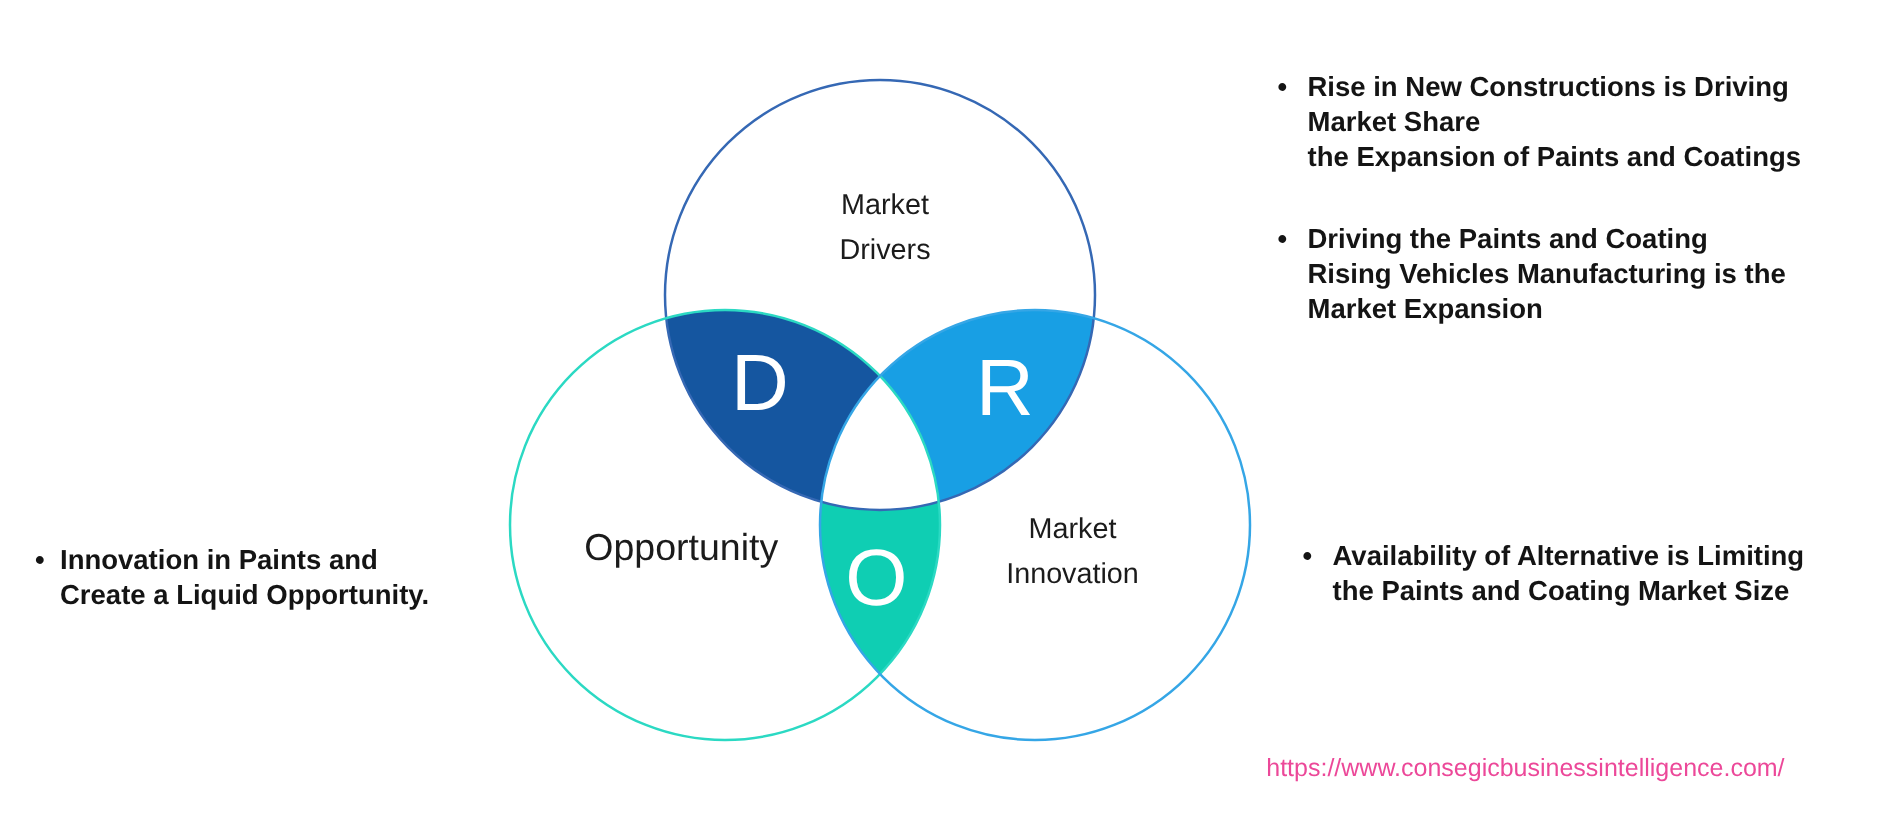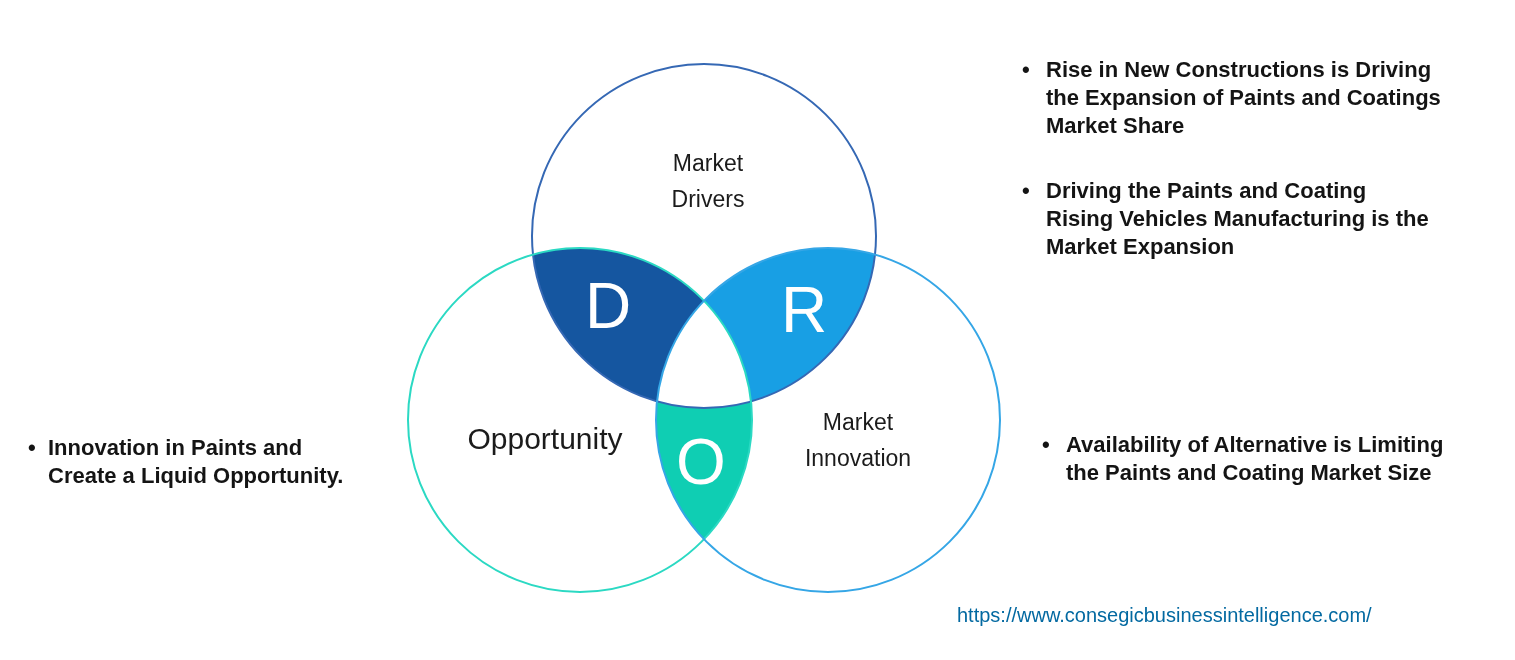--- a/index.html
+++ b/index.html
@@ -43,23 +43,23 @@
     font-size: 22px;
     font-weight: 600;
     line-height: 28px;
   }
   .bullet-item { position: relative; padding-left: 24px; }
   .bullet-item + .bullet-item { margin-top: 37px; }
   .note-left .bullet-item { padding-left: 20px; }
   .bullet-dot { position: absolute; left: 0; top: 0; }
   .source-url {
     position: absolute;
-    left: 957px;
+    left: 1013px;
     top: 604px;
-    color: #0369a1;
+    color: #ec4899;
     font-size: 20px;
     font-weight: 400;
     white-space: nowrap;
   }
 </style>
 </head>
 <body>
 
 <div class="stage">
 
@@ -109,22 +109,22 @@
   </div>
   <div class="venn-label" style="left:858px; top:404px;">
     <div>Market</div>
     <div>Innovation</div>
   </div>
 
   <div class="note-block" style="left:1022px; top:56px; width:440px;">
     <div class="bullet-item">
       <span class="bullet-dot">•</span>
       <div>Rise in New Constructions is Driving</div>
+      <div>Market Share</div>
       <div>the Expansion of Paints and Coatings</div>
-      <div>Market Share</div>
     </div>
     <div class="bullet-item">
       <span class="bullet-dot">•</span>
       <div>Driving the Paints and Coating</div>
       <div>Rising Vehicles Manufacturing is the</div>
       <div>Market Expansion</div>
     </div>
   </div>
 
   <div class="note-block" style="left:1042px; top:431px; width:430px;">

